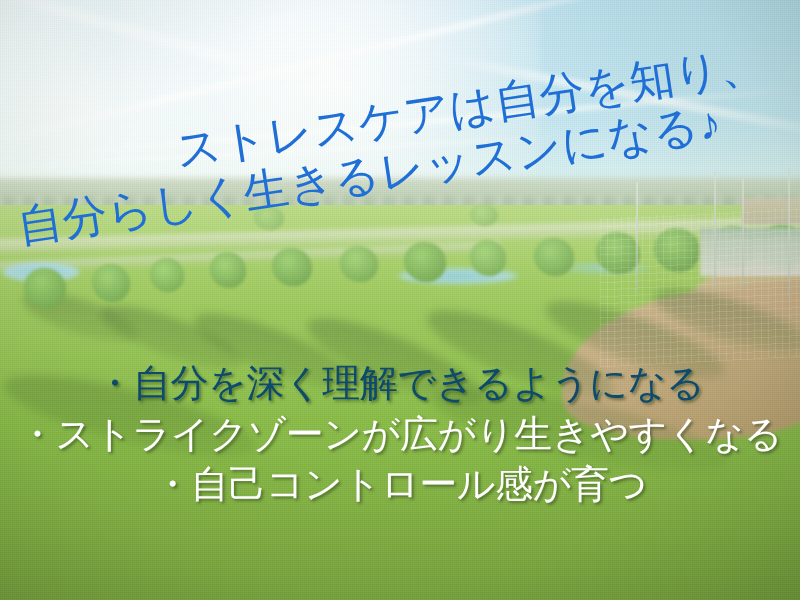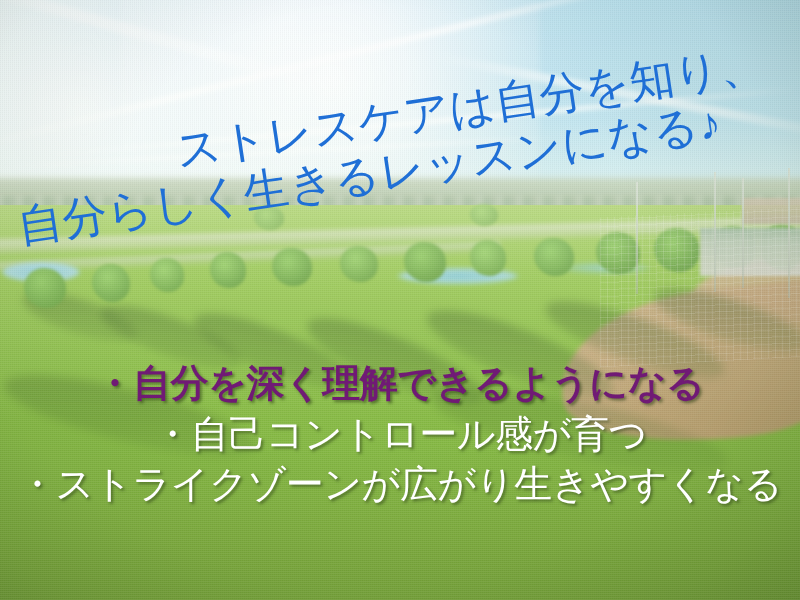--- a/index.html
+++ b/index.html
@@ -284,18 +284,18 @@
     <div class="vignette"></div>
     <div class="grain"></div>
   </div>
 
   <div id="title-block" style="transform: rotate(-8.5deg);">
     <div class="title-line l1" style="color:#1f6fd6;">ストレスケアは自分を知り、</div>
     <div class="title-line l2" style="color:#1f6fd6;">自分らしく生きるレッスンになる♪</div>
   </div>
 
   <div id="bullets">
-    <div class="bullet-line" style="color: #701a75; font-weight: bold;">・自分を深く理解できるようになる</div>
+    <div class="bullet-line" style="color: #0c4a6e;">・自分を深く理解できるようになる</div>
+    <div class="bullet-line" style="color: rgb(255, 255, 255);">・ストライクゾーンが広がり生きやすくなる</div>
     <div class="bullet-line" style="color: rgb(255, 255, 255);">・自己コントロール感が育つ</div>
-    <div class="bullet-line" style="color: rgb(255, 255, 255);">・ストライクゾーンが広がり生きやすくなる</div>
   </div>
 
 </div>
 
 </body></html>

